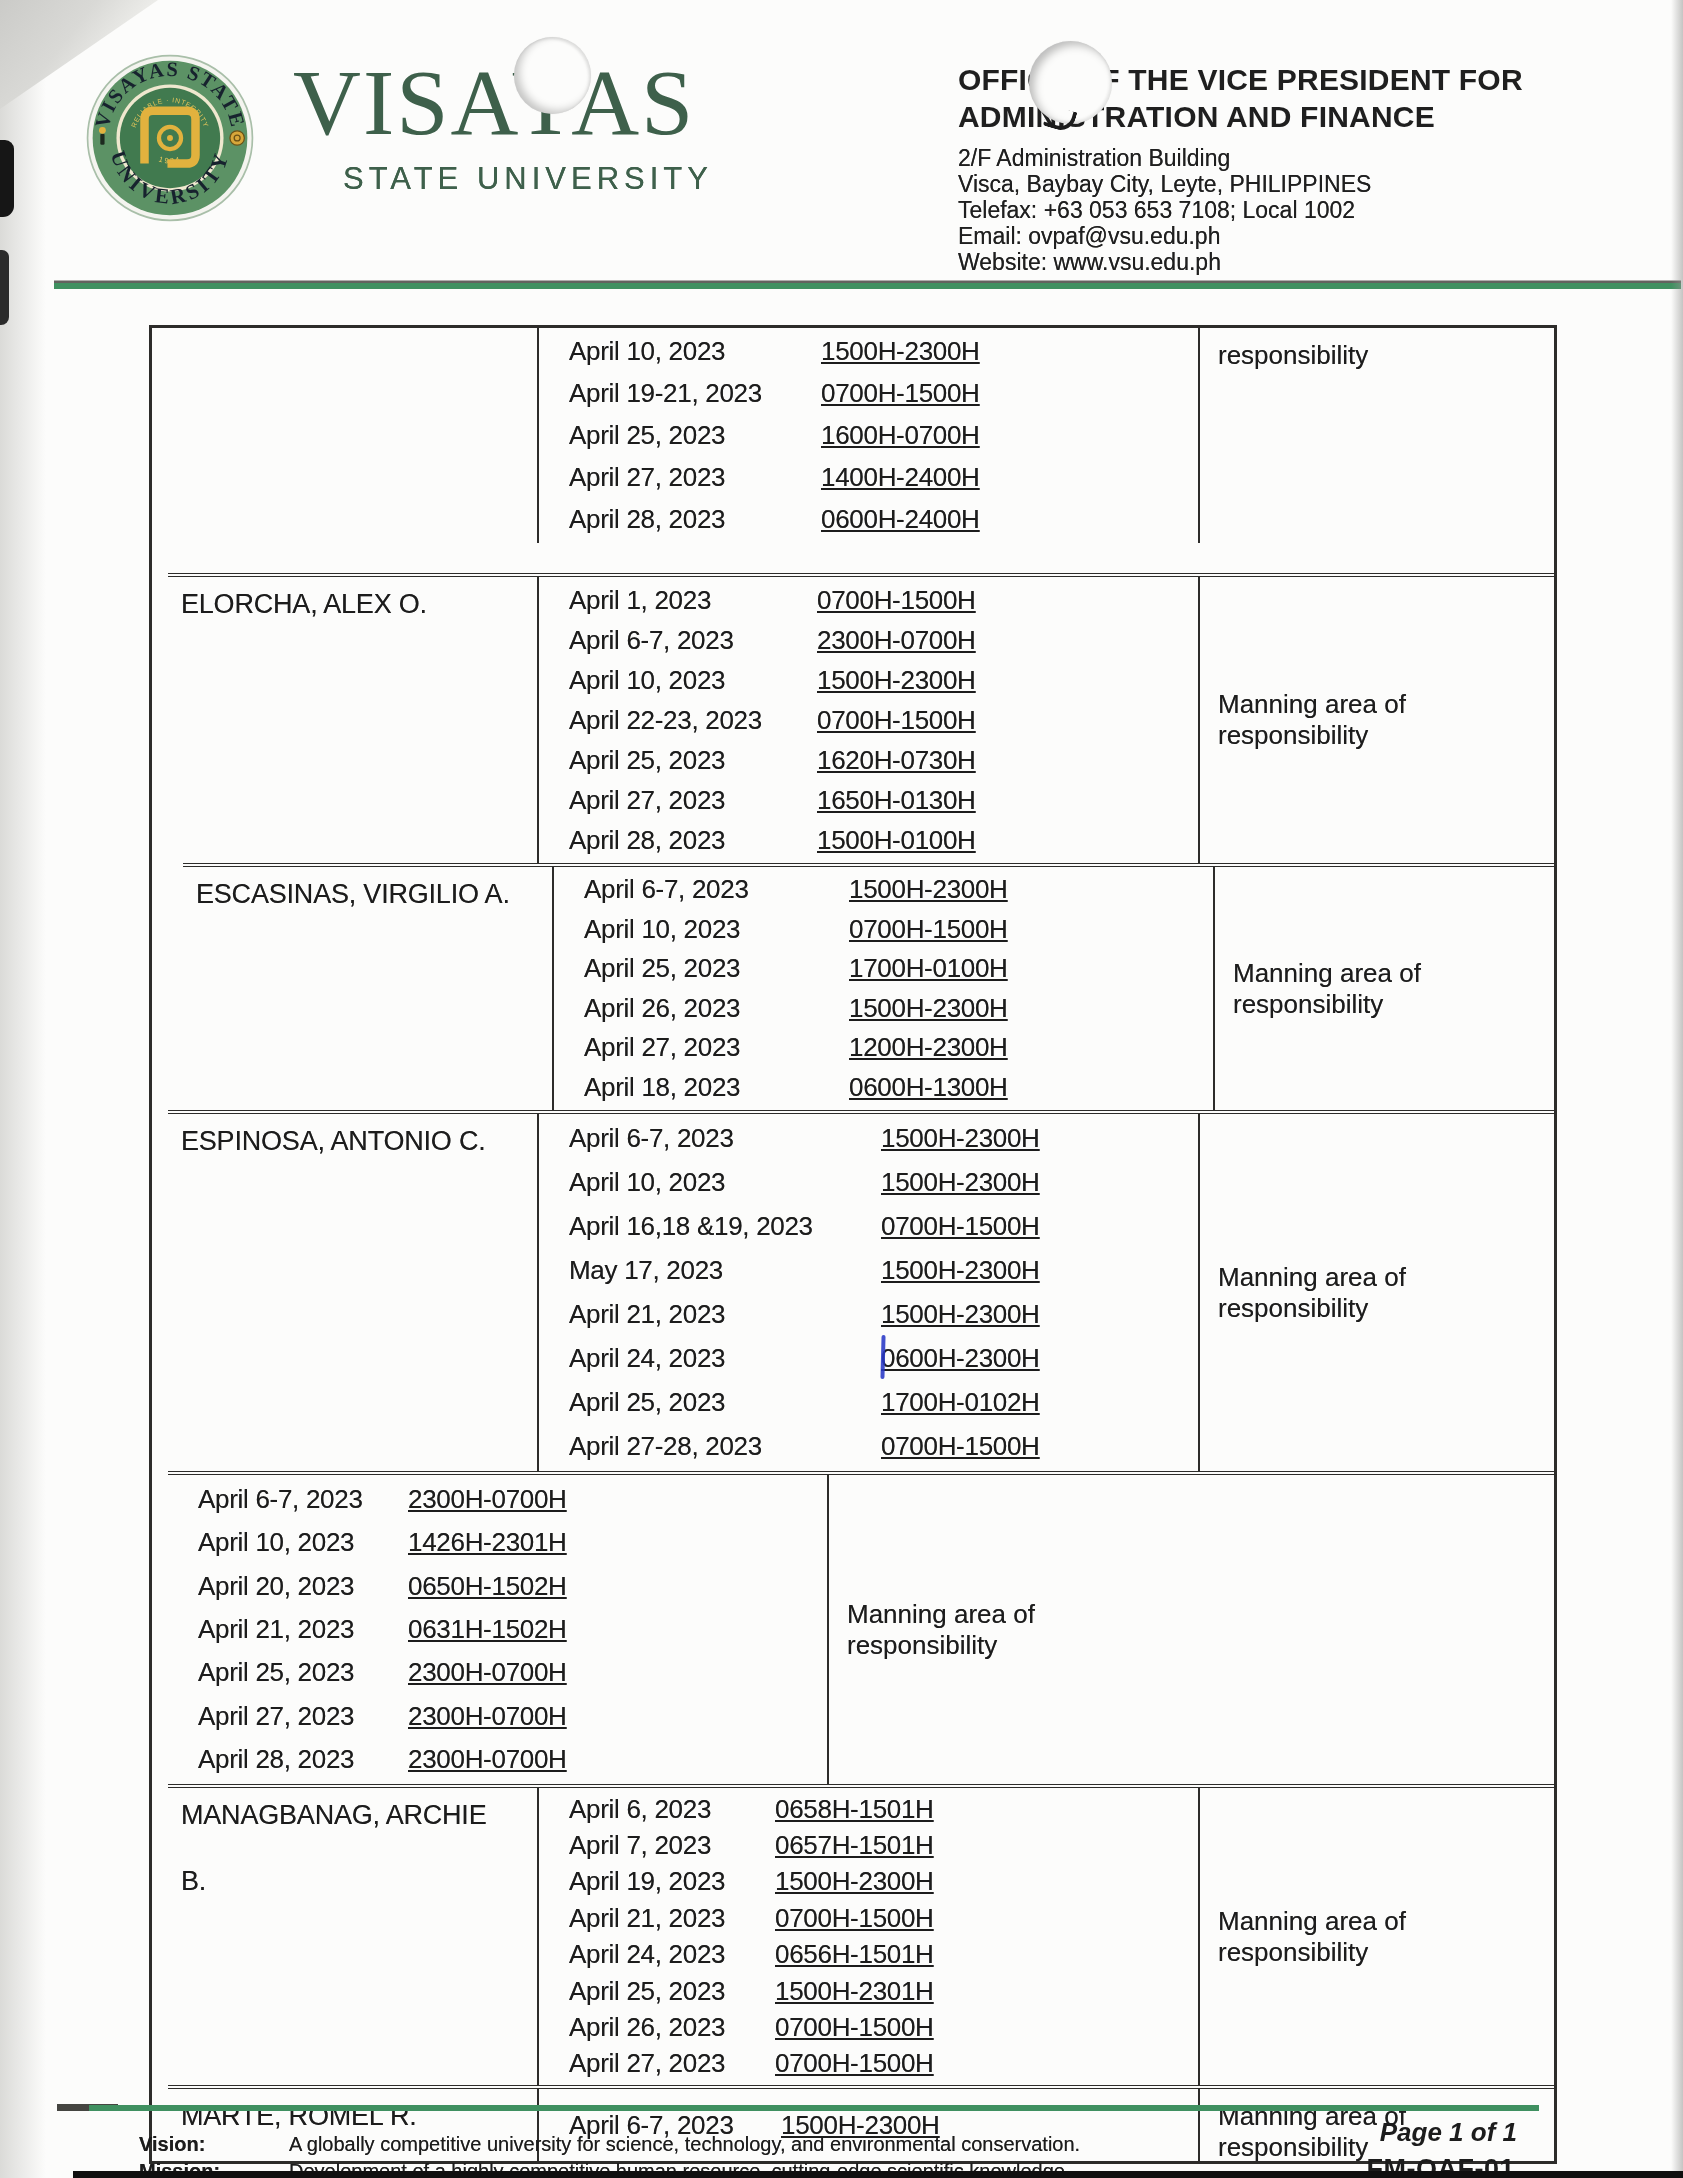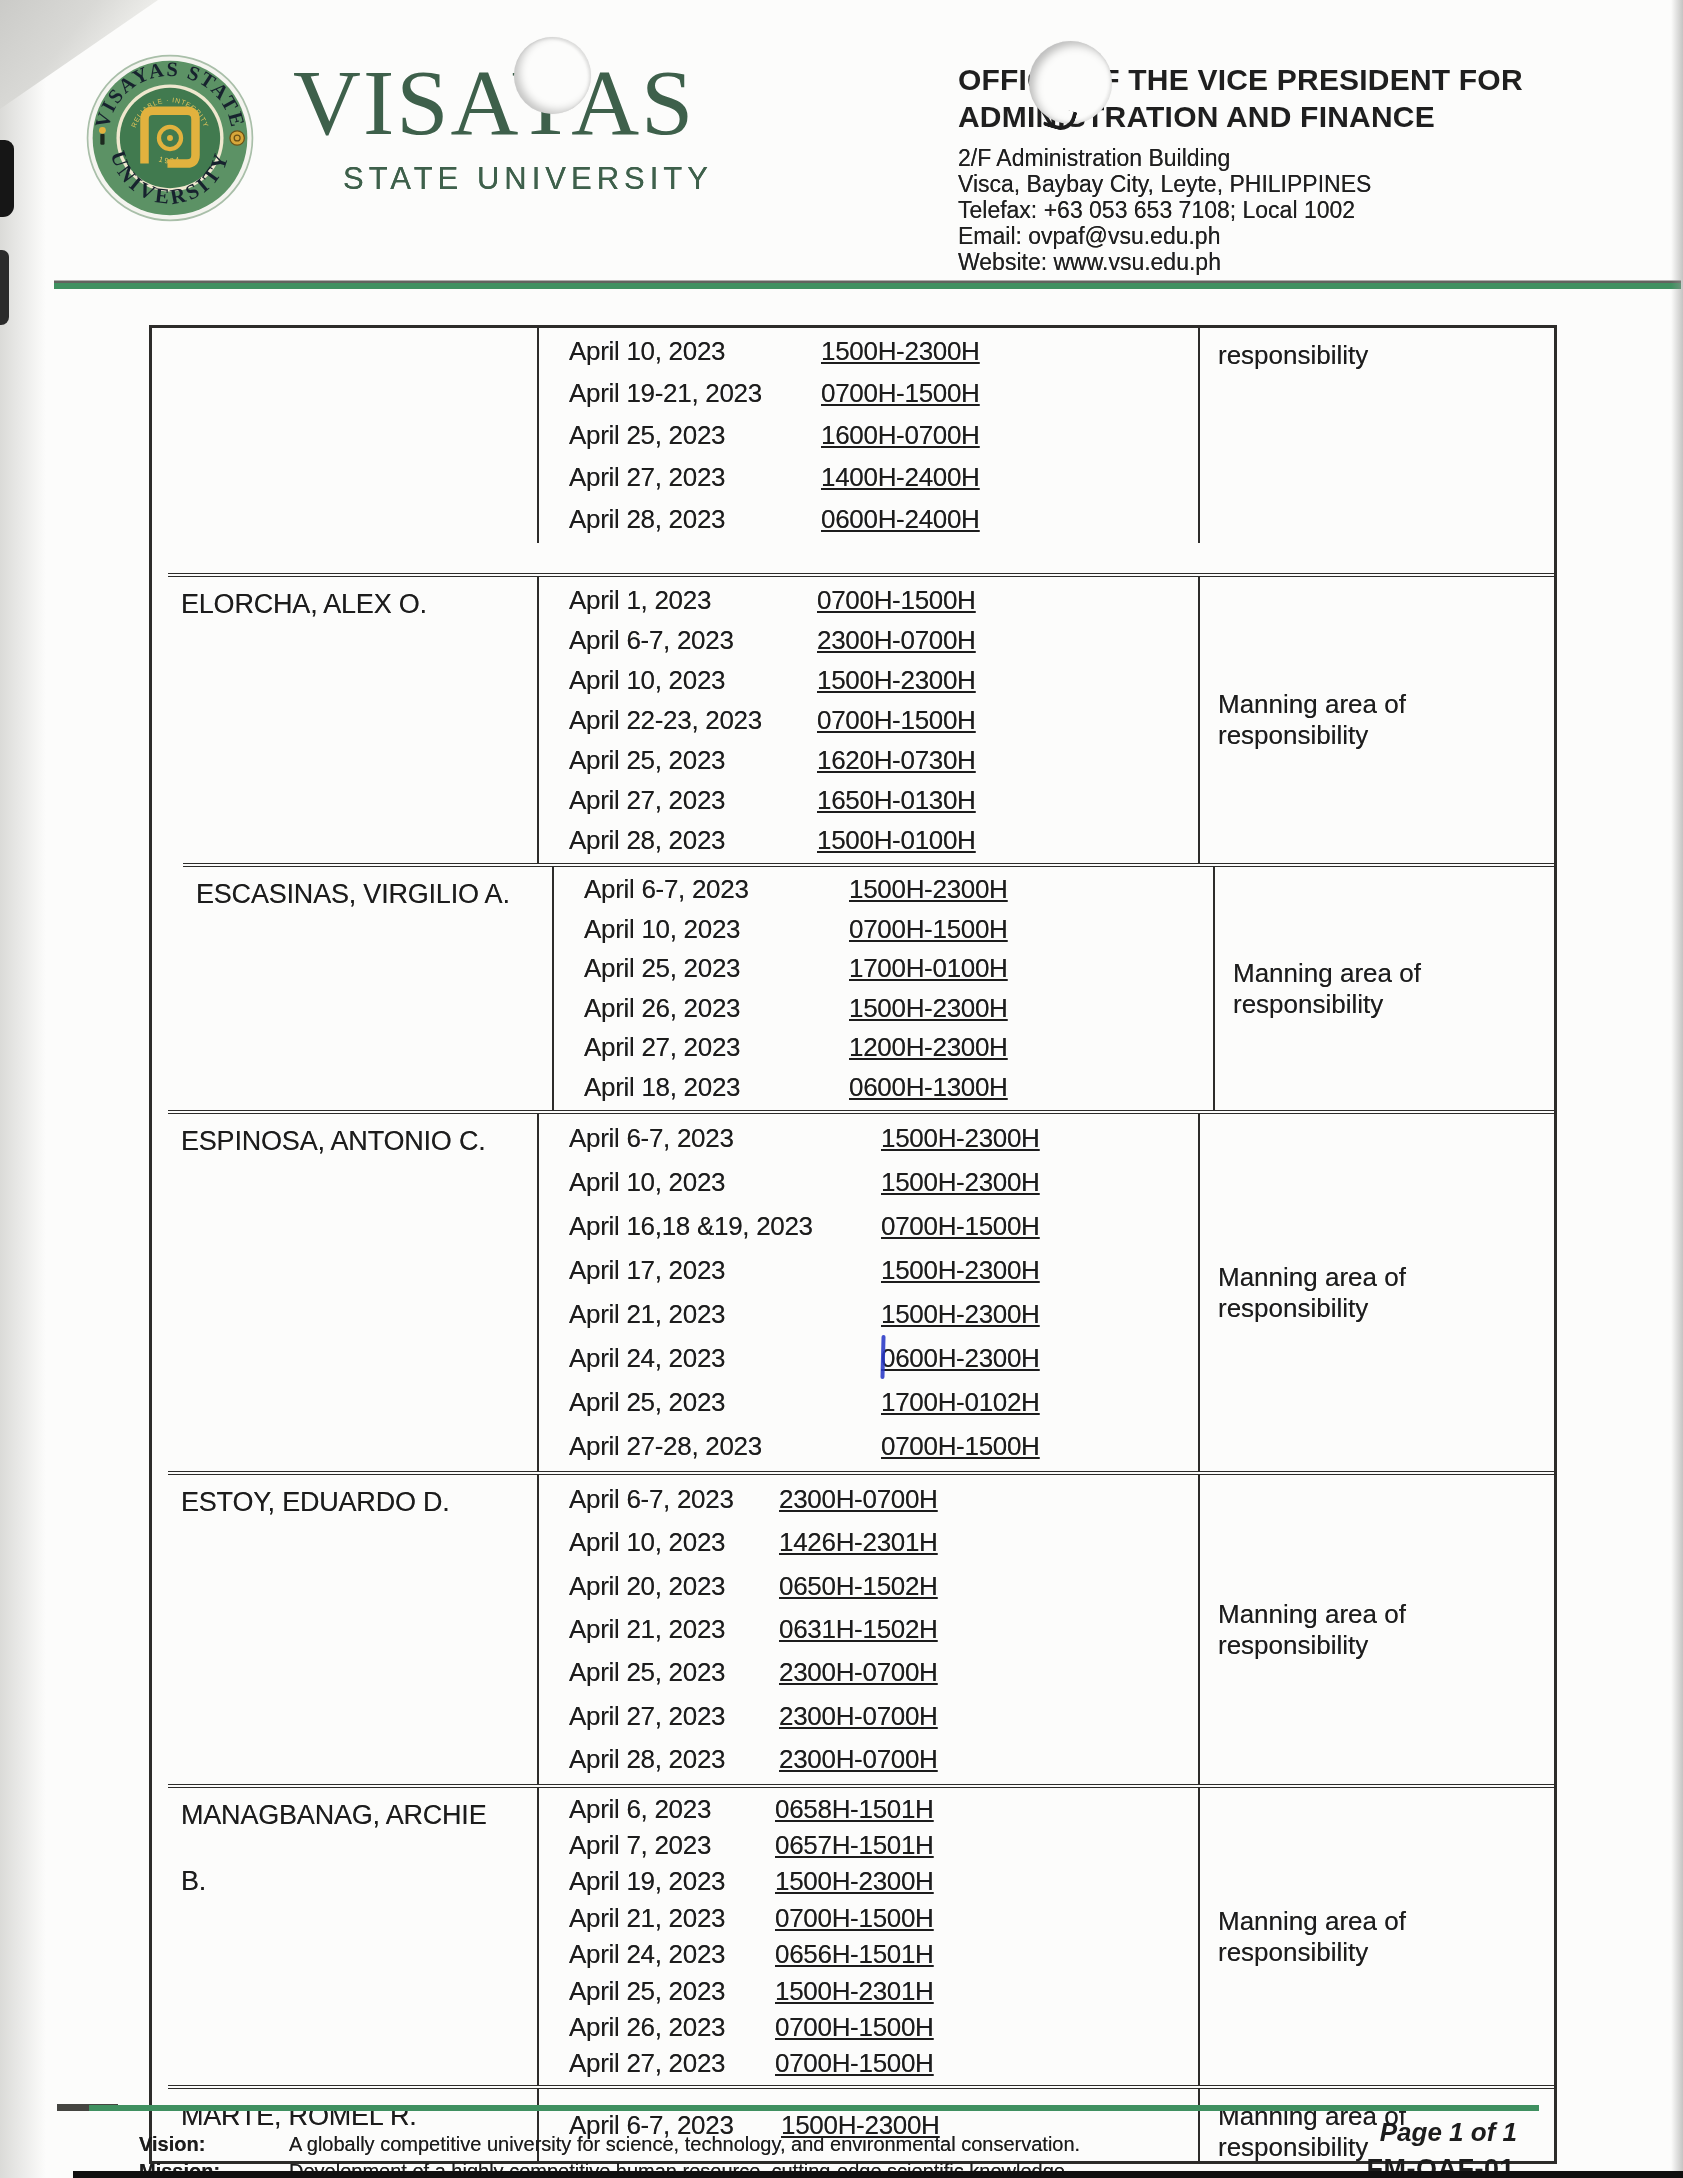--- a/index.html
+++ b/index.html
@@ -256,21 +256,21 @@
           </div>
           <div class="sline">
             <span class="sdate" style="width: 312px;">April 10, 2023</span>
             <span class="stime">1500H-2300H</span>
           </div>
           <div class="sline">
             <span class="sdate" style="width: 312px;">April 16,18 &amp;19, 2023</span>
             <span class="stime">0700H-1500H</span>
           </div>
           <div class="sline">
-            <span class="sdate" style="width: 312px;">April 17, 2023</span>
+            <span class="sdate" style="width: 312px;">May 17, 2023</span>
             <span class="stime">1500H-2300H</span>
           </div>
           <div class="sline">
             <span class="sdate" style="width: 312px;">April 21, 2023</span>
             <span class="stime">1500H-2300H</span>
           </div>
           <div class="sline">
             <span class="sdate" style="width: 312px;">April 24, 2023</span>
             <span class="stime pen">0600H-2300H</span>
           </div>
@@ -281,23 +281,20 @@
           <div class="sline">
             <span class="sdate" style="width: 312px;">April 27-28, 2023</span>
             <span class="stime">0700H-1500H</span>
           </div>
         </div>
         <div class="cell cell-remark">
           <span class="rtext">Manning area of responsibility</span>
         </div>
       </div>
       <div class="trow" style="height: 313px;">
-        <div class="cell cell-name">
-          <div class="nline">ESTOY, EDUARDO D.</div>
-        </div>
         <div class="cell cell-sched">
           <div class="sline">
             <span class="sdate" style="width: 210px;">April 6-7, 2023</span>
             <span class="stime">2300H-0700H</span>
           </div>
           <div class="sline">
             <span class="sdate" style="width: 210px;">April 10, 2023</span>
             <span class="stime">1426H-2301H</span>
           </div>
           <div class="sline">

